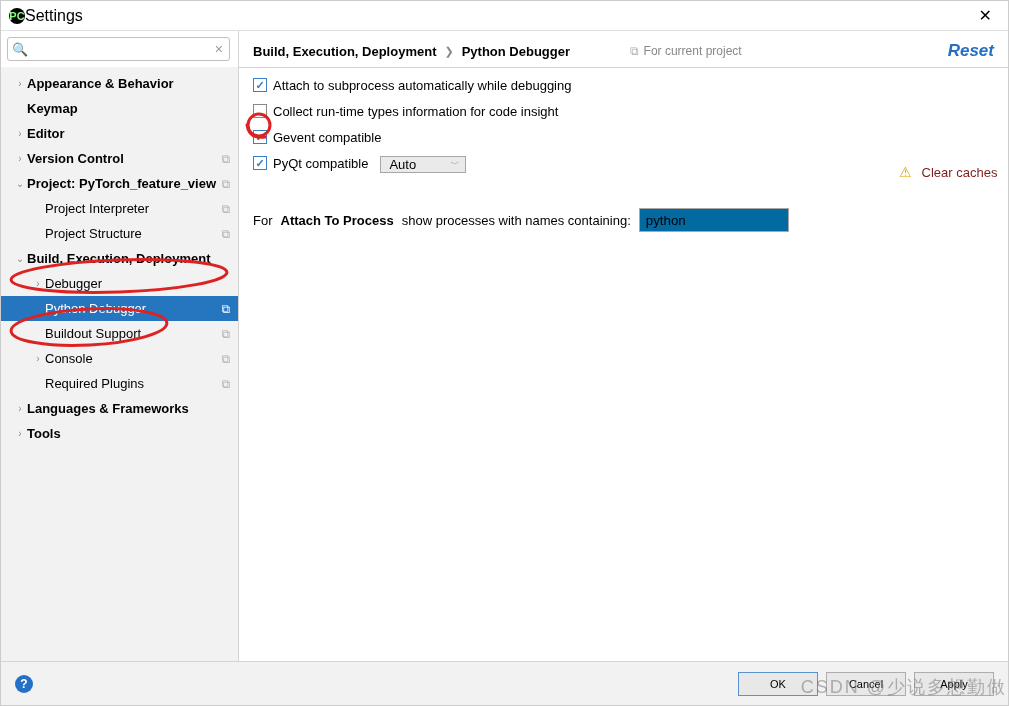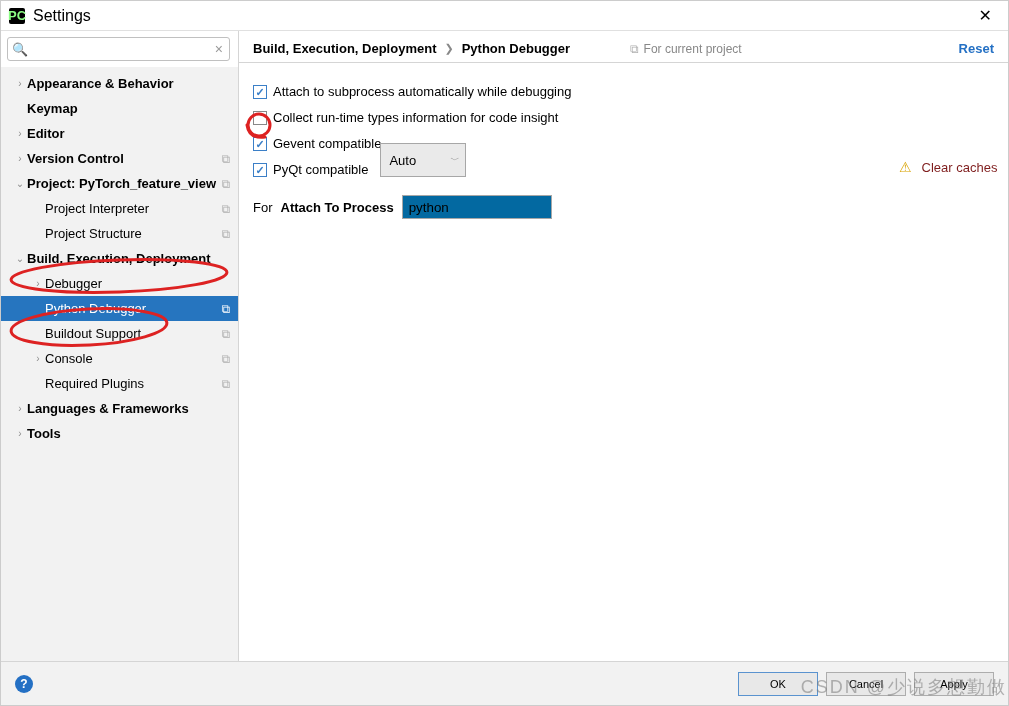--- a/index.html
+++ b/index.html
@@ -1,20 +1,20 @@
 <!DOCTYPE html>
 <html><head>
 <meta charset="utf-8">
 <style>
 * { box-sizing: border-box; margin: 0; padding: 0; }
 body { font-family: "Segoe UI", Arial, sans-serif; font-size: 13px; color: #000; background: #fff; width: 1009px; height: 706px; overflow: hidden; border: 1px solid #ccc; display: flex; flex-direction: column; position: relative; }
 
 
 .titlebar { display: flex; align-items: center; height: 30px; padding: 0 8px; border-bottom: 1px solid #e0e0e0; }
-.titlebar .app-icon { width: 16px; height: 16px; background: #000; color: #8cfc84; font-size: 13px; font-weight: bold; display: flex; align-items: center; justify-content: center; border-radius: 2px; margin-right: 8px; }
+.titlebar .app-icon { width: 16px; height: 16px; background: #000; color: #8cfc84; font-size: 11px; font-weight: bold; display: flex; align-items: center; justify-content: center; border-radius: 8px; }
 .titlebar .title { flex: 1; font-size: 16px; }
 .titlebar .close { font-size: 16px; padding: 2px 8px; cursor: default; }
 
 
 .main { flex: 1; display: flex; min-height: 0; }
 .sidebar { width: 238px; border-right: 1px solid #d5d5d5; display: flex; flex-direction: column; background: #f2f2f2; }
 .content { flex: 1; display: flex; flex-direction: column; background: #fff; }
 
 
 .search-row { padding: 6px 8px 6px 6px; background:#fff; }
@@ -34,34 +34,34 @@
 .tree-item.selected { background:#2675bf; color:#fff; }
 .tree-item.selected .chev, .tree-item.selected .copy { color:#fff; }
 .tree-item .copy { color:#b0b0b0; font-size:12px; margin-right:8px; }
 
 
 .content-hdr { display:flex; align-items:center; padding:10px 14px 6px 14px; border-bottom:1px solid #d5d5d5; }
 .crumb { font-weight:bold; }
 .crumb-sep { color:#888; margin:0 8px; font-size:11px; }
 .scope { color:#888; font-size:12px; margin-left:60px; display:flex; align-items:center; gap:5px; }
 .scope-ico { color:#b0b0b0; font-size:12px; }
-.reset { margin-left:auto; color:#2470c4; font-weight:bold; font-size:13px; }
+.reset { margin-left:auto; color:#2470c4; font-weight:bold; font-size:17px;font-style:italic; }
 
 
 .content-body { flex:1; padding:10px 14px; }
-.opt-row { display:flex; align-items:flex-end; height:26px; gap:6px; }
+.opt-row { display:flex; align-items:flex-start; height:26px; gap:6px; }
 .chk { width:14px; height:14px; border:1px solid #888; display:inline-flex; align-items:center; justify-content:center; font-size:11px; background:#fff; }
 .chk.checked { color:#3b7fc7; border-color:#3b7fc7; }
 .chk.checked::after { content:"✓"; line-height:1; font-weight:bold; }
 .warn-row { float:right; display:flex; align-items:center; gap:10px; position:absolute; left:660px; top:96px; }
 .warn-ico { color:#d8a200; font-size:14px; }
 .link { color:#7f1d1d; }
-.select { border:1px solid #a7a7a7; background:#eaeaea; height:34px; display:inline-flex; align-items:center; padding:0 6px 0 8px; width:86px; justify-content:space-between; margin-left:6px; }
+.select { border:1px solid #a7a7a7; background:#eaeaea; height:17px; display:inline-flex; align-items:center; padding:0 6px 0 8px; width:86px; justify-content:space-between; margin-left:6px; }
 .select .caret { font-size:9px; color:#666; }
-.attach-row { margin-top:18px; display:flex; align-items:center; gap:8px; }
+.attach-row { margin-top:26px; display:flex; align-items:center; gap:8px; }
 .attach-row .txtin { border:1px solid #a7a7a7; height:24px; padding:0 6px; width:150px; background:#0369a1; }
 .strong { font-weight:bold; }
 
 
 .footer { border-top:1px solid #d5d5d5; height:44px; display:flex; align-items:center; padding:0 14px; background:#f2f2f2; }
 .help-ico { width:18px; height:18px; border-radius:50%; background:#2470c4; color:#fff; display:flex; align-items:center; justify-content:center; font-size:12px; font-weight:bold; }
 .footer .spacer { flex:1; }
 .btn { height:24px; min-width:80px; border:1px solid #adadad; background:#e8e8e8; margin-left:8px; font-size:11px; display:inline-flex; align-items:center; justify-content:center; }
 .btn.primary { border-color:#5a93cf; }
 
@@ -196,20 +196,21 @@
         <span>PyQt compatible</span>
         <span class="select">
           <span>Auto</span>
           <span class="caret">﹀</span>
         </span>
       </div>
 
       <div class="attach-row">
         <span>For </span>
         <span class="strong">Attach To Process</span>
+        <span> show processes with names containing:</span>
         <input class="txtin" value="python" style="">
       </div>
     </div>
   </div>
 </div>
 
 <div class="footer">
   <div class="help-ico">?</div>
   <div class="spacer"></div>
   <button class="btn primary">OK</button>

